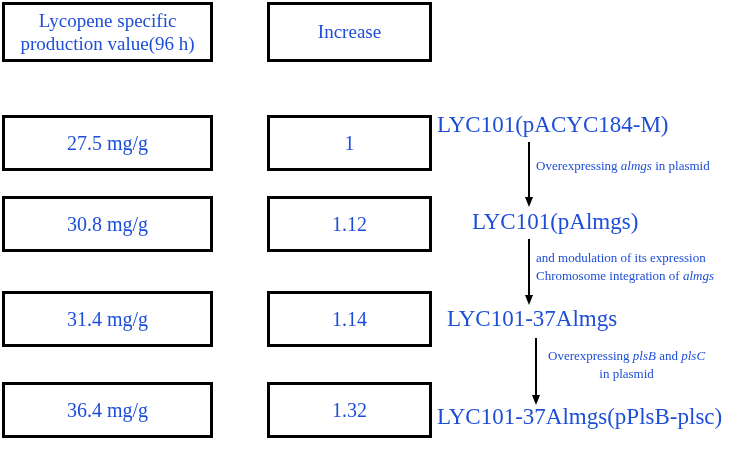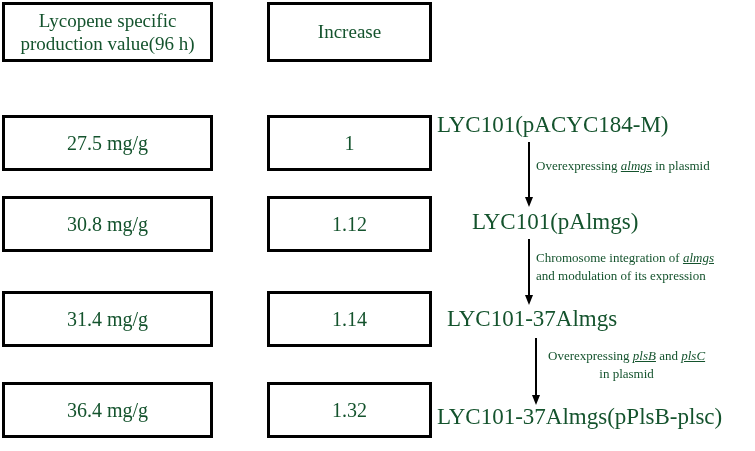--- a/index.html
+++ b/index.html
@@ -7,21 +7,21 @@
     margin: 0;
     padding: 0;
     background: #ffffff;
   }
   #page {
     position: relative;
     width: 755px;
     height: 451px;
     background: #ffffff;
     font-family: "Liberation Serif", "DejaVu Serif", serif;
-    color: #14532d;
+    color: #1d4ed8;
     overflow: hidden;
   }
 
   
   .box {
     position: absolute;
     box-sizing: border-box;
     border: 3px solid #000000;
     background: #ffffff;
     display: flex;
@@ -81,21 +81,21 @@
   .arrow-2 { left: 528px; top: 239px; height: 57px; }
   .arrow-3 { left: 535px; top: 338px; height: 58px; }
 
   
   .annot {
     position: absolute;
     font-size: 13px;
     line-height: 1.35;
     white-space: nowrap;
   }
-  .annot i { font-style: italic; text-decoration: underline; }
+  .annot i { font-style: italic; }
   .annot-1 { left: 536px; top: 157px; text-align: left; }
   .annot-2 { left: 536px; top: 249px; text-align: left; }
   .annot-3 { left: 548px; top: 347px; text-align: center; }
 </style>
 </head>
 <body>
 
 <div id="page">
 
   <div class="box box-header col-value row-head">
@@ -128,24 +128,24 @@
     <span>30.8 mg/g</span>
   </div>
   <div class="box box-increase col-incr row-2">
     <span>1.12</span>
   </div>
   <div class="strain strain-2">LYC101(pAlmgs)</div>
 
   <div class="arrow arrow-2"></div>
   <div class="annot annot-2">
     <div>
-      <span>Chromosome integration of </span><i>almgs</i><span></span>
+      <span>and modulation  of its expression</span>
     </div>
     <div>
-      <span>and modulation  of its expression</span>
+      <span>Chromosome integration of </span><i>almgs</i><span></span>
     </div>
   </div>
 
   <div class="box box-value col-value row-3">
     <span>31.4 mg/g</span>
   </div>
   <div class="box box-increase col-incr row-3">
     <span>1.14</span>
   </div>
   <div class="strain strain-3">LYC101-37Almgs</div>

